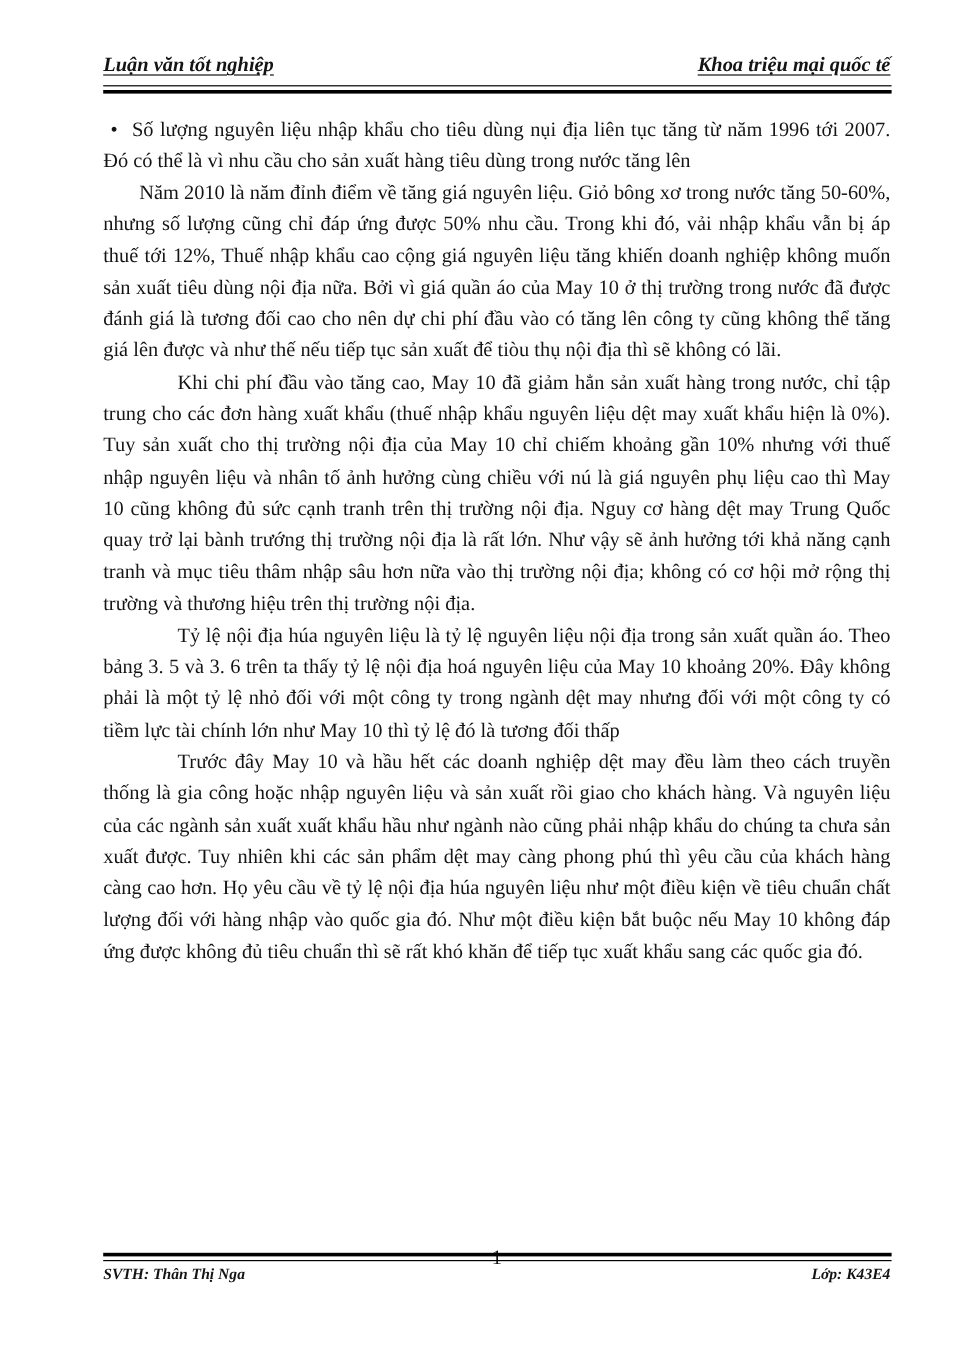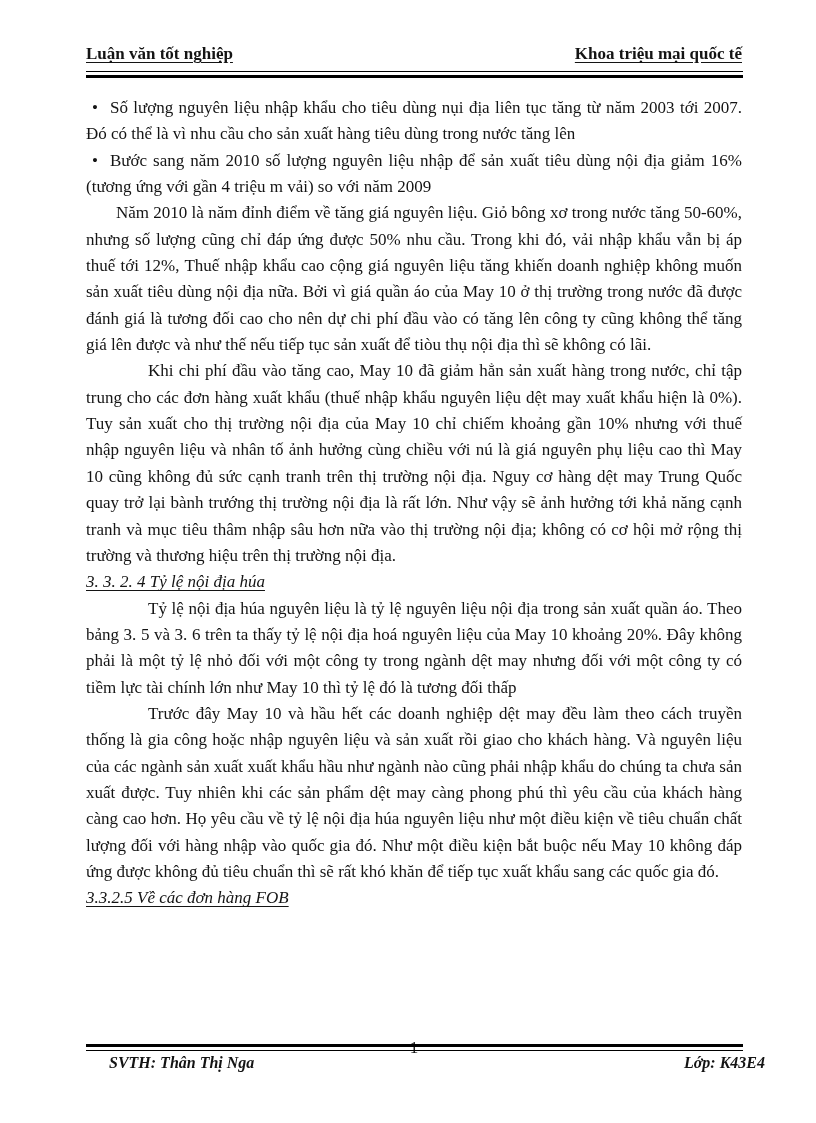--- a/index.html
+++ b/index.html
@@ -19,20 +19,21 @@
   
   .header-row {
     position: absolute;
     top: 44px;
     left: 86px;
     width: 656px;
     display: flex;
     justify-content: space-between;
     align-items: baseline;
     font-size: 17px;
+    font-style: italic;
     font-weight: bold;
   }
   .header-row .hdr-text {
     text-decoration: underline;
     text-underline-offset: 3px;
   }
   .header-rule {
     position: absolute;
     top: 71px;
     left: 86px;
@@ -100,55 +101,51 @@
     color: #141414;
   }
   .footer-row {
     position: absolute;
     top: 1054px;
     left: 86px;
     width: 656px;
     display: flex;
     justify-content: space-between;
     align-items: baseline;
-    font-size: 16px;
+    font-size: 13px;
     font-style: italic;
     font-weight: bold;
-    margin-left: 23px;
   }
 </style>
 </head>
 <body>
 
 <div class="page">
 
   <div class="header-row">
     <span class="hdr-text">Luận văn tốt nghiệp</span>
     <span class="hdr-text">Khoa triệu mại quốc tế</span>
   </div>
   <div class="header-rule"></div>
 
   <div class="doc-body">
 
-    <p class="bullet-item"><span class="bullet-dot">•</span><span class="bullet-gap"></span><span>Số lượng nguyên liệu nhập khẩu cho tiêu dùng nụi địa liên tục tăng từ năm 2003 tới 2007. Đó có thể là vì nhu cầu cho sản xuất hàng tiêu dùng trong nước tăng lên</span></p>
+    <p class="bullet-item"><span class="bullet-dot">•</span><span class="bullet-gap"></span><span>Số lượng nguyên liệu nhập khẩu cho tiêu dùng nụi địa liên tục tăng từ năm 1996 tới 2007. Đó có thể là vì nhu cầu cho sản xuất hàng tiêu dùng trong nước tăng lên</span></p>
 
 
-    <p class="bullet-item"><span class="bullet-dot">•</span><span class="bullet-gap"></span><span>Bước sang năm 2010 số lượng nguyên liệu nhập để sản xuất tiêu dùng nội địa giảm 16% (tương ứng với gần 4 triệu m vải) so với năm 2009</span></p>
 
     <p class="para para-first">Năm 2010 là năm đỉnh điểm về tăng giá nguyên liệu. Giỏ bông xơ trong nước tăng 50-60%, nhưng số lượng cũng chỉ đáp ứng được 50% nhu cầu. Trong khi đó, vải nhập khẩu vẫn bị áp thuế tới 12%,  Thuế nhập khẩu cao cộng giá nguyên liệu tăng khiến doanh nghiệp không muốn sản xuất tiêu dùng nội địa nữa. Bởi vì giá quần áo của May 10 ở thị trường trong nước đã được đánh giá là tương đối cao cho nên dự chi phí đầu vào có tăng lên công ty cũng không thể tăng giá lên được và như thế nếu tiếp tục sản xuất để tiòu thụ nội địa thì sẽ không  có lãi.</p>
 
     <p class="para">Khi chi phí đầu vào tăng cao, May 10 đã giảm hẳn sản xuất hàng trong nước, chỉ tập trung cho các đơn hàng xuất khẩu (thuế nhập khẩu nguyên liệu dệt may xuất khẩu hiện là 0%). Tuy sản xuất cho thị trường nội địa của May 10 chỉ chiếm khoảng gần 10% nhưng với thuế nhập nguyên liệu và nhân tố ảnh hưởng cùng chiều với nú là giá nguyên phụ liệu cao thì May 10 cũng không  đủ sức cạnh tranh trên thị trường nội địa. Nguy cơ hàng dệt may Trung Quốc quay trở lại bành trướng thị trường nội địa là rất lớn. Như vậy sẽ ảnh hưởng tới khả năng cạnh tranh và  mục tiêu thâm nhập sâu hơn nữa vào thị trường nội địa; không có cơ hội mở rộng thị trường và thương hiệu trên thị trường nội địa.</p>
 
-    <p class="sub-heading">3. 3. 2. 4 Tỷ lệ nội địa húa</p>
 
     <p class="para">Tỷ lệ nội địa húa nguyên liệu là tỷ lệ nguyên liệu nội địa trong sản xuất quần áo. Theo bảng 3. 5 và 3. 6  trên ta thấy tỷ lệ nội địa hoá nguyên liệu của May 10 khoảng 20%. Đây không phải là một tỷ lệ nhỏ đối với một công ty trong ngành dệt may nhưng đối với một công ty có tiềm lực tài chính lớn như May 10 thì tỷ lệ đó là tương đối thấp</p>
 
     <p class="para">Trước đây May 10 và hầu hết các doanh nghiệp dệt may đều làm theo cách truyền thống là gia công hoặc nhập nguyên liệu và sản xuất rồi giao cho khách hàng. Và nguyên liệu của các ngành sản xuất xuất khẩu hầu như ngành nào cũng phải nhập khẩu do chúng ta chưa sản xuất được. Tuy nhiên khi các sản phẩm dệt may càng phong phú thì yêu cầu của khách hàng càng cao hơn. Họ yêu cầu về tỷ lệ nội địa húa nguyên liệu như một điều kiện về tiêu chuẩn chất lượng đối với hàng nhập vào quốc gia đó.  Như một điều kiện bắt buộc nếu May 10 không đáp ứng được không đủ tiêu chuẩn thì sẽ rất khó khăn để tiếp tục xuất khẩu sang các quốc gia đó.</p>
 
-    <p class="sub-heading">3.3.2.5 Về các đơn hàng FOB</p>
 
   </div>
 
   <div class="page-number">1</div>
   <div class="footer-rule"></div>
 
   <div class="footer-row">
     <span>SVTH:  Thân Thị Nga</span>
     <span>Lớp: K43E4</span>
   </div>

